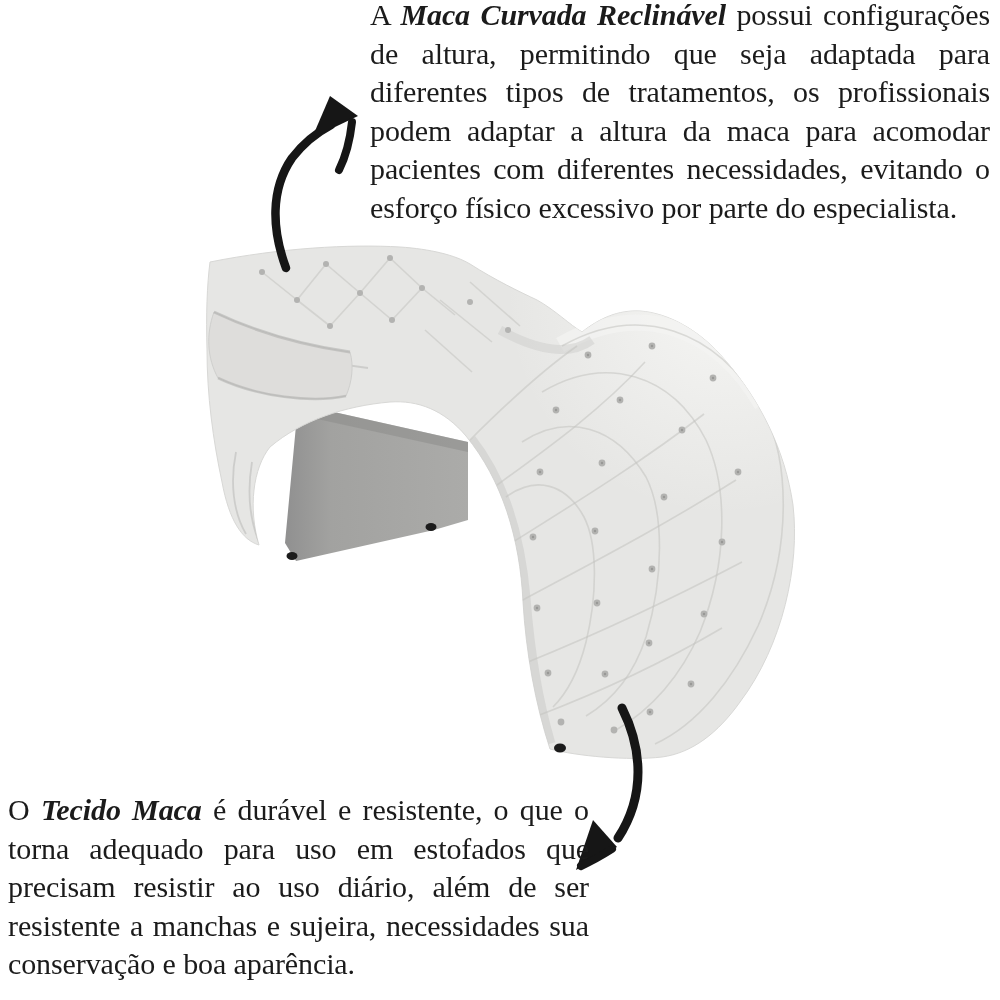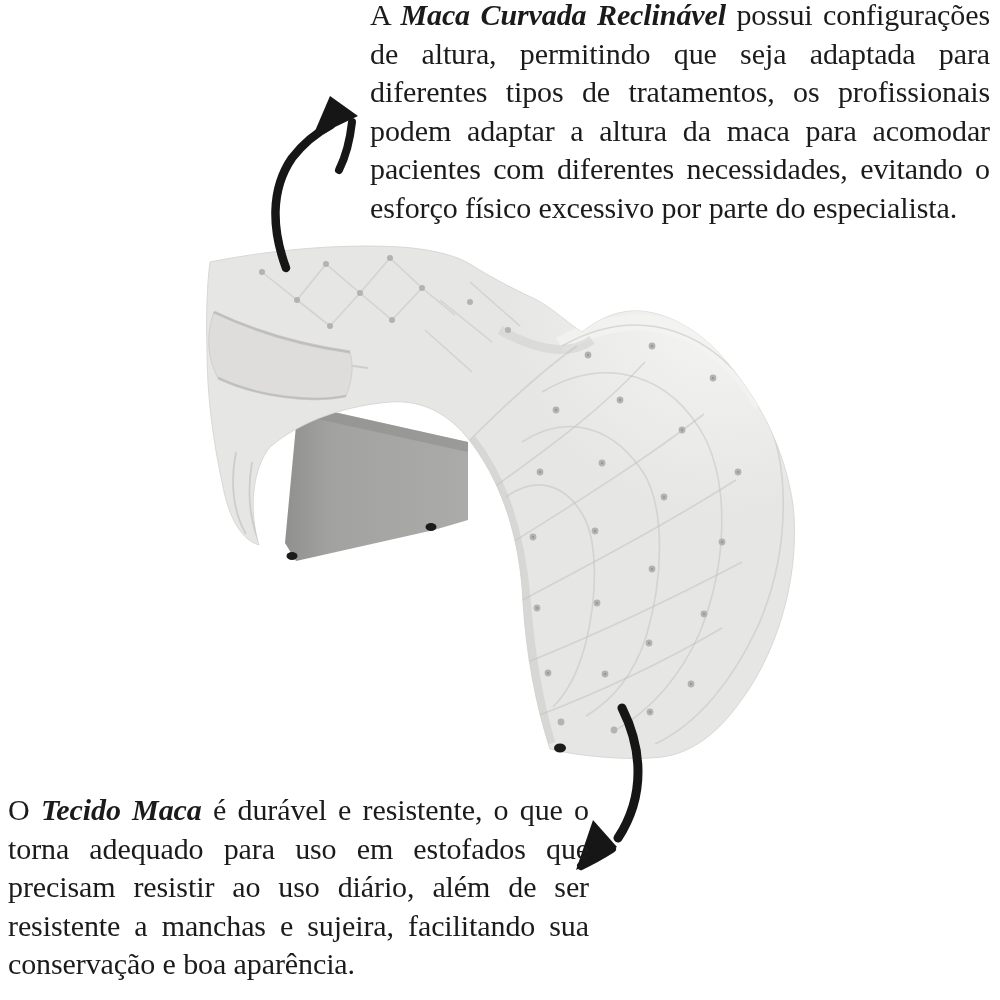--- a/index.html
+++ b/index.html
@@ -205,16 +205,16 @@
       <path class="arrow-fill" d="M 576,870 L 617,847 L 593,820 Z"></path>
       <path class="arrow-stroke" stroke-width="8" d="M 612,849 C 601,856 590,862 581,866"></path>
     </g>
   </svg>
 
   <p class="annotation top-annotation">
     <span>A </span><strong class="hl">Maca Curvada Reclinável</strong><span> possui configurações de altura, permitindo que seja adaptada para diferentes tipos de tratamentos, os profissionais podem adaptar a altura da maca para acomodar pacientes com diferentes necessidades, evitando o esforço físico excessivo por parte do especialista.</span>
   </p>
 
   <p class="annotation bottom-annotation">
-    <span>O </span><strong class="hl">Tecido Maca</strong><span> é durável e resistente, o que o torna adequado para uso em estofados que precisam resistir ao uso diário, além de ser resistente a manchas e sujeira, facilitando sua conservação e boa aparência.</span>
+    <span>O </span><strong class="hl">Tecido Maca</strong><span> é durável e resistente, o que o torna adequado para uso em estofados que precisam resistir ao uso diário, além de ser resistente a manchas e sujeira, necessidades sua conservação e boa aparência.</span>
   </p>
 
 </div>
 
 </body></html>

